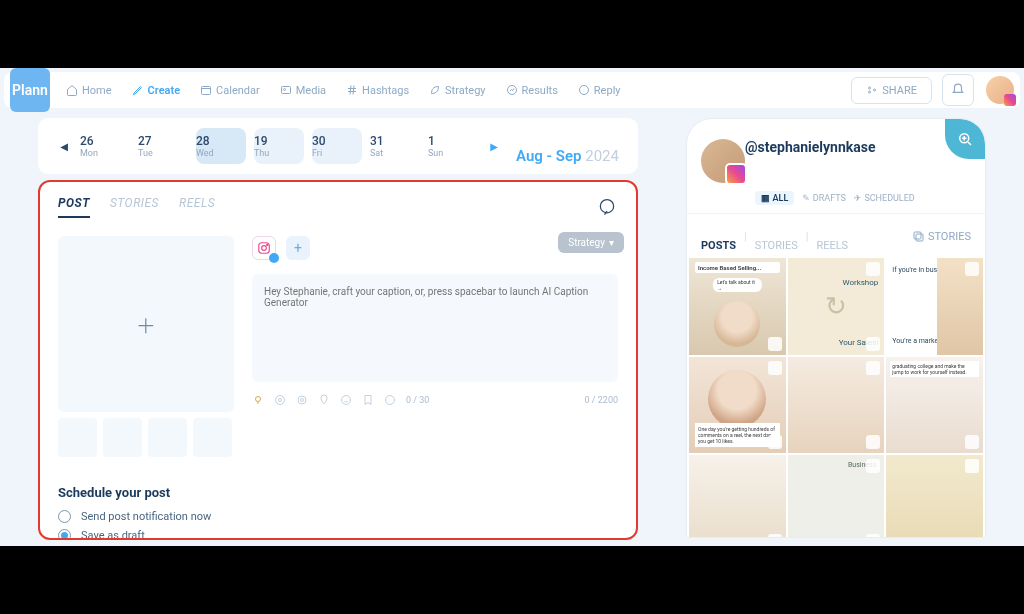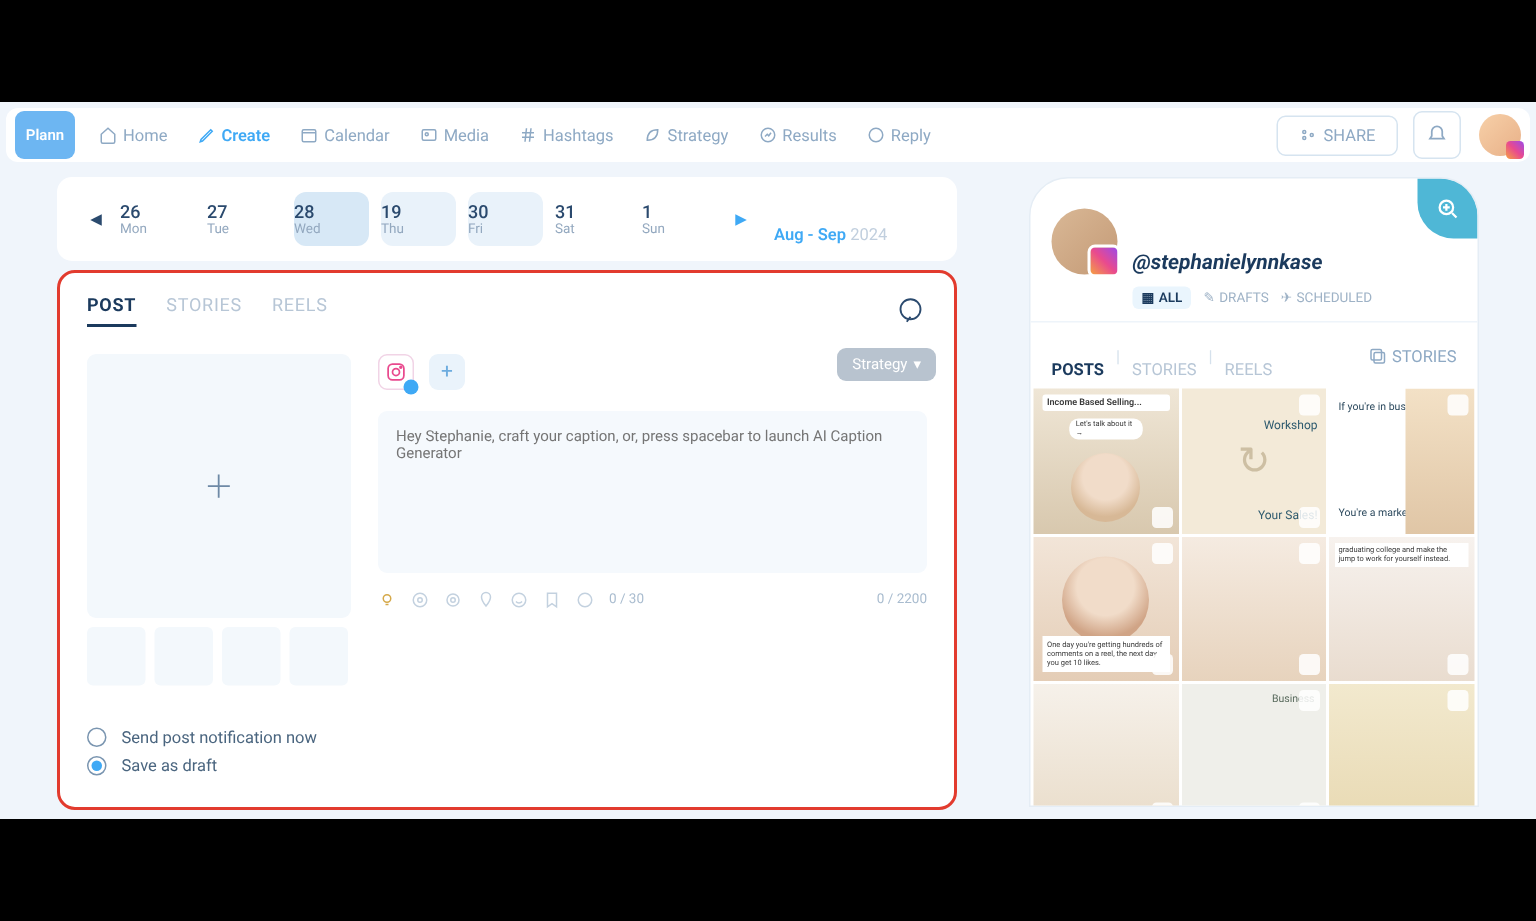--- a/index.html
+++ b/index.html
@@ -1,45 +1,45 @@
 <!DOCTYPE html>
 <html><head>
 <meta charset="utf-8">
 <style>
   * { box-sizing: border-box; margin: 0; padding: 0; }
   body { font-family: -apple-system, BlinkMacSystemFont, "Segoe UI", Roboto, sans-serif; background: #000; width: 1024px; height: 614px; overflow: hidden; }
   .frame { position: absolute; top: 68px; left: 0; width: 1024px; height: 478px; background: #f0f5fb; }
   
   
   .topnav { position: absolute; top: 4px; left: 4px; right: 4px; height: 36px; background: #fff; border-radius: 8px; display: flex; align-items: center; padding: 0 6px; gap: 4px; }
-  .logo { width: 40px; height: 32px; background: #6db6f2; border-radius: 6px; color: #fff; font-size: 10px; font-weight: 600; display: flex; align-items: center; justify-content: center; margin-right: 4px; }
+  .logo { width: 40px; height: 44px; background: #6db6f2; border-radius: 6px; color: #fff; font-size: 14px; font-weight: 600; display: flex; align-items: center; justify-content: center; margin-right: 4px; }
   .nav-item { display: flex; gap: 4px; padding: 4px 8px; font-size: 11px; color: #8ea9c4; border-radius: 4px; cursor: pointer; }
   .nav-item.active { color: #3fa9f5; font-weight: 600; }
   .nav-icon { width: 12px; height: 12px; display: inline-block; }
   .nav-spacer { flex: 1; }
   .share-btn { border: 1px solid #d6e4f0; border-radius: 6px; padding: 6px 14px; font-size: 11px; color: #8ea9c4; display: flex; align-items: center; gap: 4px; cursor: pointer; }
   .bell-btn { width: 32px; height: 32px; border: 1px solid #d6e4f0; border-radius: 6px; display: flex; align-items: center; justify-content: center; margin-left: 6px; cursor: pointer; }
   .avatar-top { width: 28px; height: 28px; border-radius: 50%; background: linear-gradient(135deg,#f7d0a8,#e8b088); margin-left: 8px; position: relative; }
   .avatar-top::after { content:""; position:absolute; bottom:-2px; right:-2px; width:12px; height:12px; border-radius:3px; background: linear-gradient(45deg,#f5a142,#e94a8e,#9c4ae9); }
 
   
   .calendar-card { position: absolute; top: 50px; left: 38px; width: 600px; height: 56px; background: #fff; border-radius: 10px; display: flex; align-items: center; padding: 0 18px; gap: 8px; }
   .cal-arrow { width: 16px; height: 16px; display: flex; align-items: center; justify-content: center; color: #2b4a6e; font-size: 10px; cursor: pointer; }
   .cal-day { width: 50px; text-align: left; padding: 6px 0; border-radius: 8px; cursor: pointer; }
   .cal-day.active { background: #d7e8f6; }
   .cal-day.near { background: #e9f2fa; }
   .cal-num { font-size: 12px; color: #2b4a6e; font-weight: 500; }
   .cal-dow { font-size: 9px; color: #93a8bf; }
-  .cal-range { font-size: 11px; color: #3fa9f5; font-weight: 600; margin-left: 6px; margin-top: 20px; }
+  .cal-range { font-size: 15px; color: #3fa9f5; font-weight: 600; margin-left: 6px; margin-top: 20px; }
   .cal-range .yr { color: #c1cfde; font-weight: 400; }
 
   
   .composer { position: absolute; top: 112px; left: 38px; width: 600px; height: 360px; background: #fff; border: 2.5px solid #e23b2e; border-radius: 12px; padding: 14px 18px 10px; overflow: hidden; }
   .tabs { display: flex; gap: 20px; font-size: 12px; letter-spacing: .5px; }
-  .tab { color: #b7c6d6; cursor: pointer; padding-bottom: 6px; }
+  .tab { color: #b7c6d6; cursor: pointer; padding-bottom: 6px; font-style: italic; }
   .tab.active { color: #1b3a5d; font-weight: 700; border-bottom: 2px solid #1b3a5d; }
   .chat-icon { position: absolute; top: 12px; right: 16px; width: 26px; height: 26px; border-radius: 50%; display:flex; align-items:center; justify-content:center; color:#2b4a6e; cursor:pointer; }
   .composer-body { display: flex; gap: 18px; margin-top: 18px; }
   .media-col { width: 176px; }
   .media-big { width: 176px; height: 176px; background: #f3f8fc; border-radius: 6px; display:flex; align-items:center; justify-content:center; cursor:pointer; }
   .plus { font-size: 30px; color: #6e8aa6; font-weight: 200; }
   .media-thumbs { display: flex; gap: 6px; margin-top: 6px; }
   .thumb { width: 39px; height: 39px; background: #f3f8fc; border-radius: 4px; cursor:pointer; }
   .caption-col { flex: 1; position: relative; }
   .acct-row { display: flex; align-items: center; gap: 10px; }
@@ -54,21 +54,21 @@
   .counter.right { margin-left:auto; }
   .schedule-section { margin-top: 28px; }
   .schedule-title { font-size: 13px; font-weight: 700; color: #1b3a5d; margin-bottom: 10px; }
   .radio-row { display:flex; align-items:center; gap:10px; margin:6px 0; font-size:11px; color:#4a657f; }
   .radio { width:13px; height:13px; border:1.5px solid #7a95b0; border-radius:50%; display:inline-flex; align-items:center; justify-content:center; }
   .radio.checked::after { content:""; width:7px; height:7px; border-radius:50%; background:#3fa9f5; }
 
   
   .phone { position: absolute; top: 50px; right: 38px; width: 300px; height: 420px; background:#fff; border-radius: 26px 26px 0 0; border:1px solid #e5edf5; overflow:hidden; }
   .mag-tab { position:absolute; top:0; right:0; width:40px; height:40px; background:#4fb7d6; border-radius:0 24px 0 24px; display:flex; align-items:center; justify-content:center; color:#fff; cursor:pointer; }
-  .profile-row { display:flex; align-items:flex-end; gap:10px; padding:20px 14px 8px;font-style:italic; }
+  .profile-row { display:flex; align-items:flex-start; padding:20px 14px 8px; }
   .profile-pic { width:44px; height:44px; border-radius:50%; background: linear-gradient(135deg,#d9b896,#c49a76); position:relative; }
   .profile-pic::after { content:""; position:absolute; bottom:-2px; right:-2px; width:18px; height:18px; border-radius:5px; background: linear-gradient(45deg,#f5a142,#e94a8e,#9c4ae9); border:2px solid #fff; }
   .handle { font-size:14px; font-weight:700; color:#1b3a5d; }
   .filter-row { display:flex; gap:8px; padding:0 14px 8px 68px; font-size:9px; color:#9eb2c6; }
   .filter { display:flex; align-items:center; gap:3px; cursor:pointer; }
   .filter.active { background:#eaf5fd; color:#1b3a5d; font-weight:600; padding:2px 6px; border-radius:4px; }
   .sub-tabs { display:flex; align-items:center; gap:8px; padding:6px 14px; font-size:11px; color:#b7c6d6; border-top:1px solid #eef4fa; }
   .sub-tab { cursor:pointer;margin-top:19px; }
   .sub-tab.active { color:#1b3a5d; font-weight:700; }
   .sep { color:#d5e1ec; }
@@ -278,20 +278,21 @@
           <svg class="tool-icn" viewBox="0 0 24 24" fill="none" stroke="currentColor" stroke-width="2">
               <circle cx="12" cy="12" r="9"></circle>
             </svg>
           <span class="counter">0 / 30</span>
           <span class="counter right">0 / 2200</span>
         </div>
       </div>
     </div>
 
     <div class="schedule-section">
+      <div class="schedule-title">Schedule your post</div>
       <label class="radio-row">
         <span class="radio"></span>
         <span>Send post notification now</span>
       </label>
       <label class="radio-row">
         <span class="radio checked"></span>
         <span>Save as draft</span>
       </label>
     </div>
   </div>

